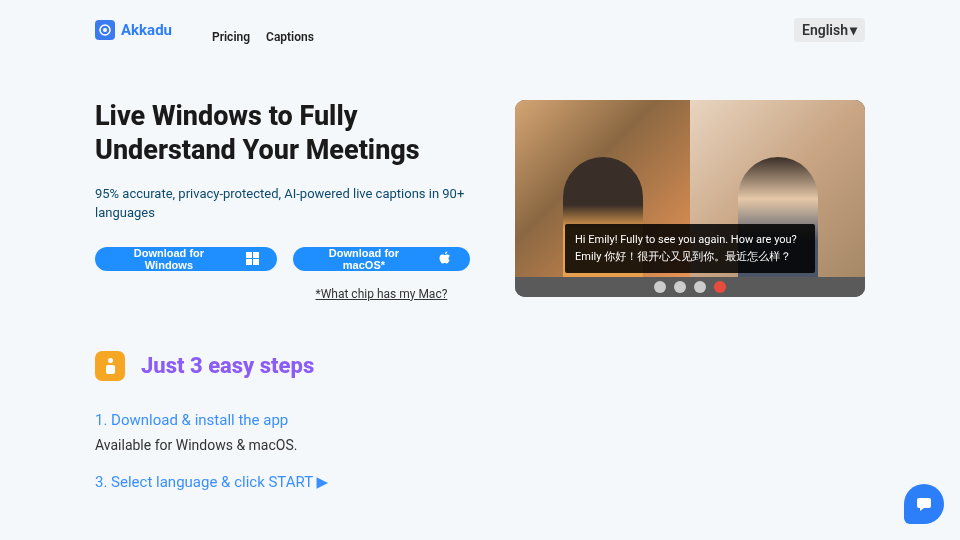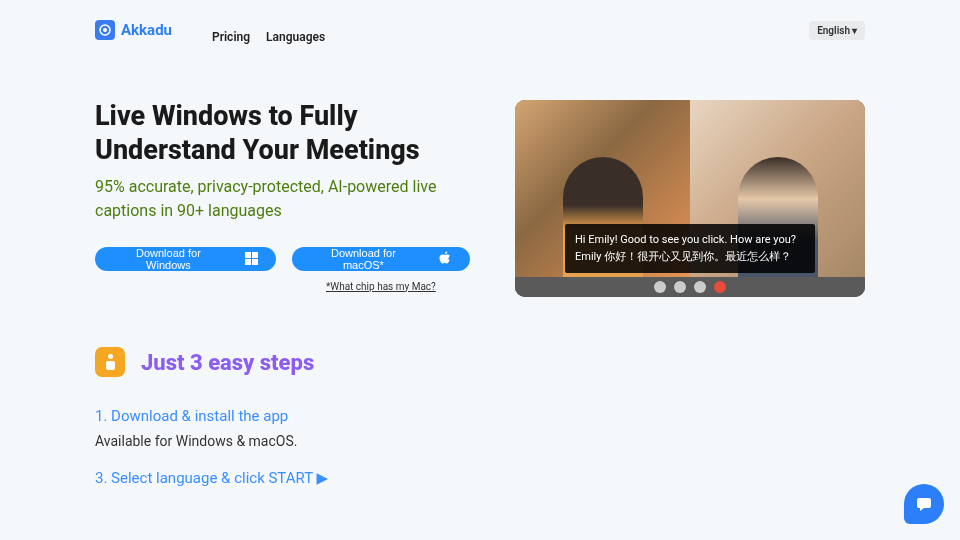--- a/index.html
+++ b/index.html
@@ -48,21 +48,21 @@
   font-size: 12px;
   font-weight: 600;
   color: #222;
   cursor: pointer;
 }
 .lang-selector {
   margin-left: auto;
   background: #e8eaec;
   padding: 4px 8px;
   border-radius: 4px;
-  font-size: 10px;
+  font-size: 14px;
   font-weight: 600;
   color: #333;
   cursor: pointer;
   display: flex;
   align-items: center;
   gap: 2px;
 }
 .container {
   padding: 40px 95px 0;
   display: flex;
@@ -72,53 +72,53 @@
   flex: 1;
   max-width: 420px;
 }
 .headline {
   font-size: 27px;
   font-weight: 800;
   color: #1a1a1a;
   line-height: 1.25;
 }
 .subheadline {
-  font-size: 16px;
-  color: #4d7c0f;
-  margin-top: 7px;
+  font-size: 13px;
+  color: #0c4a6e;
+  margin-top: 16px;
   line-height: 1.5;
 }
 .buttons {
   display: flex;
   gap: 16px;
   margin-top: 24px;
 }
 .btn-col {
   display: flex;
   flex-direction: column;
   align-items: center;
 }
 .btn {
   background: #1f8fff;
   color: white;
   border: none;
   border-radius: 20px;
   padding: 0 18px;
   font-size: 11px;
-  font-weight: 400;
+  font-weight: 700;
   cursor: pointer;
   display: flex;
   align-items: center;
   gap: 21px;
 }
 .chip-link {
-  font-size: 10px;
+  font-size: 12px;
   color: #333;
   text-decoration: underline;
-  margin-top: 10px;
+  margin-top: 16px;
   cursor: pointer;
 }
 .right {
   flex: 1;
   position: relative;
 }
 .video-mock {
   width: 350px;
   height: 197px;
   background: #4a4a4a;
@@ -272,21 +272,21 @@
     <div class="logo-icon">
       <svg width="12" height="12" viewBox="0 0 12 12" fill="white">
           <circle cx="6" cy="6" r="5" stroke="white" stroke-width="1.5" fill="none"></circle>
           <circle cx="6" cy="6" r="2" fill="white"></circle>
         </svg>
     </div>
     <span class="logo-text">Akkadu</span>
   </div>
   <div class="nav">
     <span class="nav-link">Pricing</span>
-    <span class="nav-link">Languages</span>
+    <span class="nav-link">Captions</span>
   </div>
   <div class="lang-selector">
     <span>English</span>
     <span>▾</span>
   </div>
 </div>
 
 <div class="container">
   <div class="left">
     <h1 class="headline">Live Windows to Fully Understand Your Meetings</h1>
@@ -320,21 +320,21 @@
     <div class="video-mock">
       <div class="video-grid">
         <div class="video-tile tile-left">
           <div class="person-shape person-left"></div>
         </div>
         <div class="video-tile tile-right">
           <div class="person-shape person-right"></div>
         </div>
       </div>
       <div class="caption-box">
-        <div>Hi Emily! Good to see you click. How are you?</div>
+        <div>Hi Emily! Fully to see you again. How are you?</div>
         <div>Emily 你好！很开心又见到你。最近怎么样？</div>
       </div>
       <div class="video-toolbar">
         <div class="toolbar-icon"></div>
         <div class="toolbar-icon"></div>
         <div class="toolbar-icon"></div>
         <div class="toolbar-icon toolbar-red"></div>
       </div>
     </div>
   </div>

